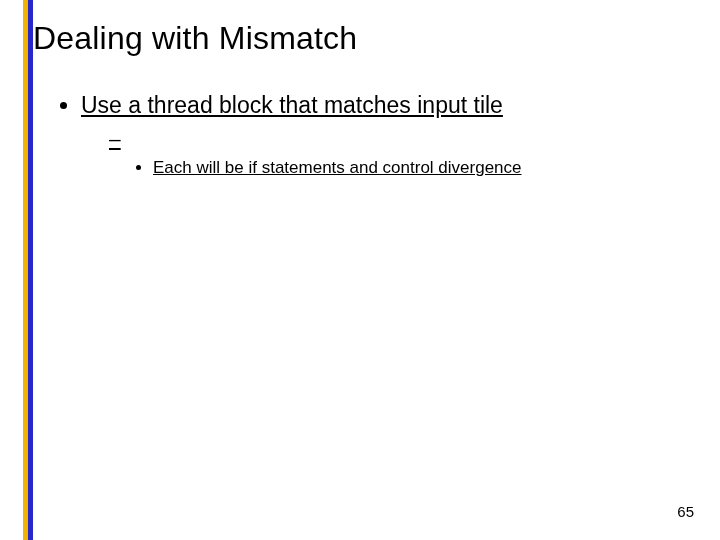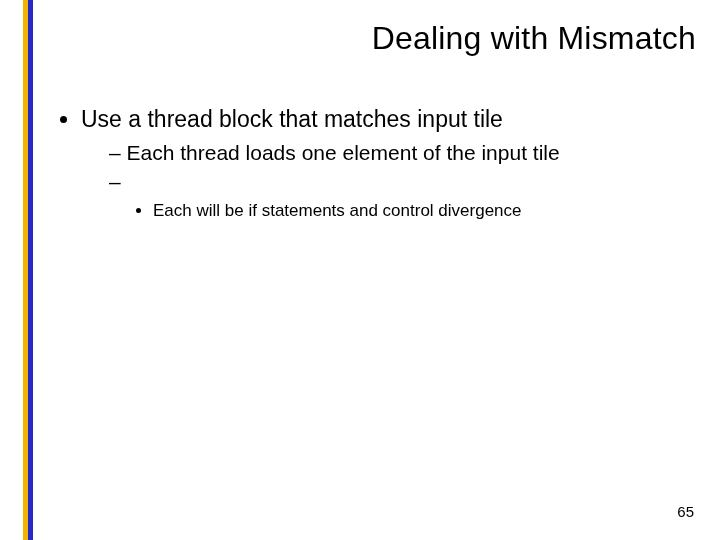--- a/index.html
+++ b/index.html
@@ -21,30 +21,31 @@
     position: absolute;
     left: 33px;
     right: 0;
     top: 0;
     bottom: 0;
     padding: 20px 24px 0 0;
   }
   h1 {
     font-size: 32px;
     font-weight: 400;
-    text-align: right;
+    text-align: left;
     color: #000;
-    margin-bottom: 48px;
+    margin-bottom: 34px;
     letter-spacing: 0.2px;
   }
   ul.level1 {
     list-style: disc;
     padding-left: 48px;
     font-size: 23px;
     color: #000;
+    text-decoration: underline;
   }
   ul.level1 > li { margin-bottom: 6px; line-height: 1.25; }
   ul.level2 {
     list-style: none;
     padding-left: 28px;
     font-size: 21px;
     margin-top: 6px;
   }
   ul.level2 > li { margin-bottom: 2px; line-height: 1.28; }
   ul.level2 > li::before {
@@ -71,21 +72,20 @@
 <div class="stripe stripe-yellow"></div>
 <div class="stripe stripe-blue"></div>
 
 <div class="content">
   <h1>Dealing with Mismatch</h1>
 
   <ul class="level1">
     <li>
       <span>Use a thread block that matches input tile</span>
       <ul class="level2">
-        <li><span>Each thread loads one element of the input tile</span></li>
         <li>
           <ul class="level3">
             <li><span>Each will be if statements and control divergence</span></li>
           </ul>
         </li>
       </ul>
     </li>
   </ul>
 </div>
 

